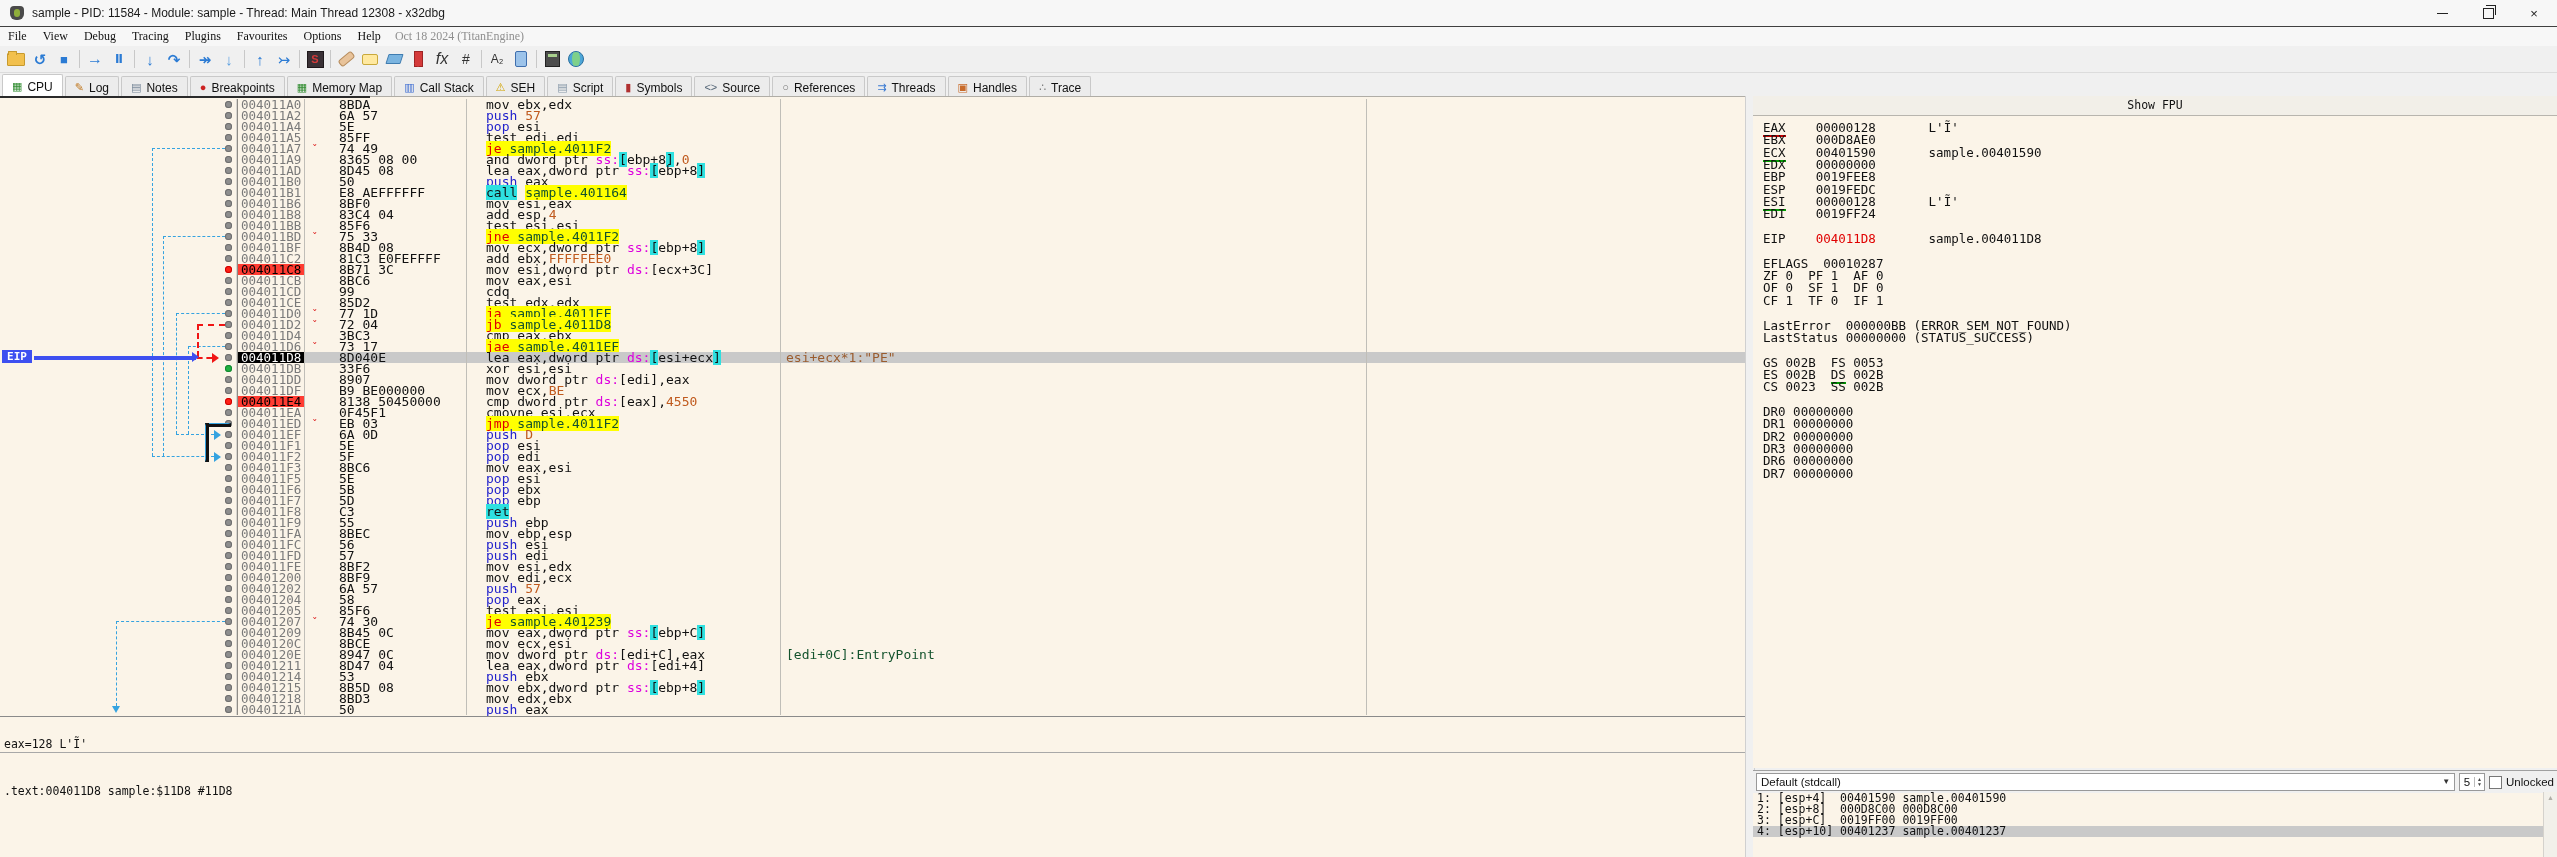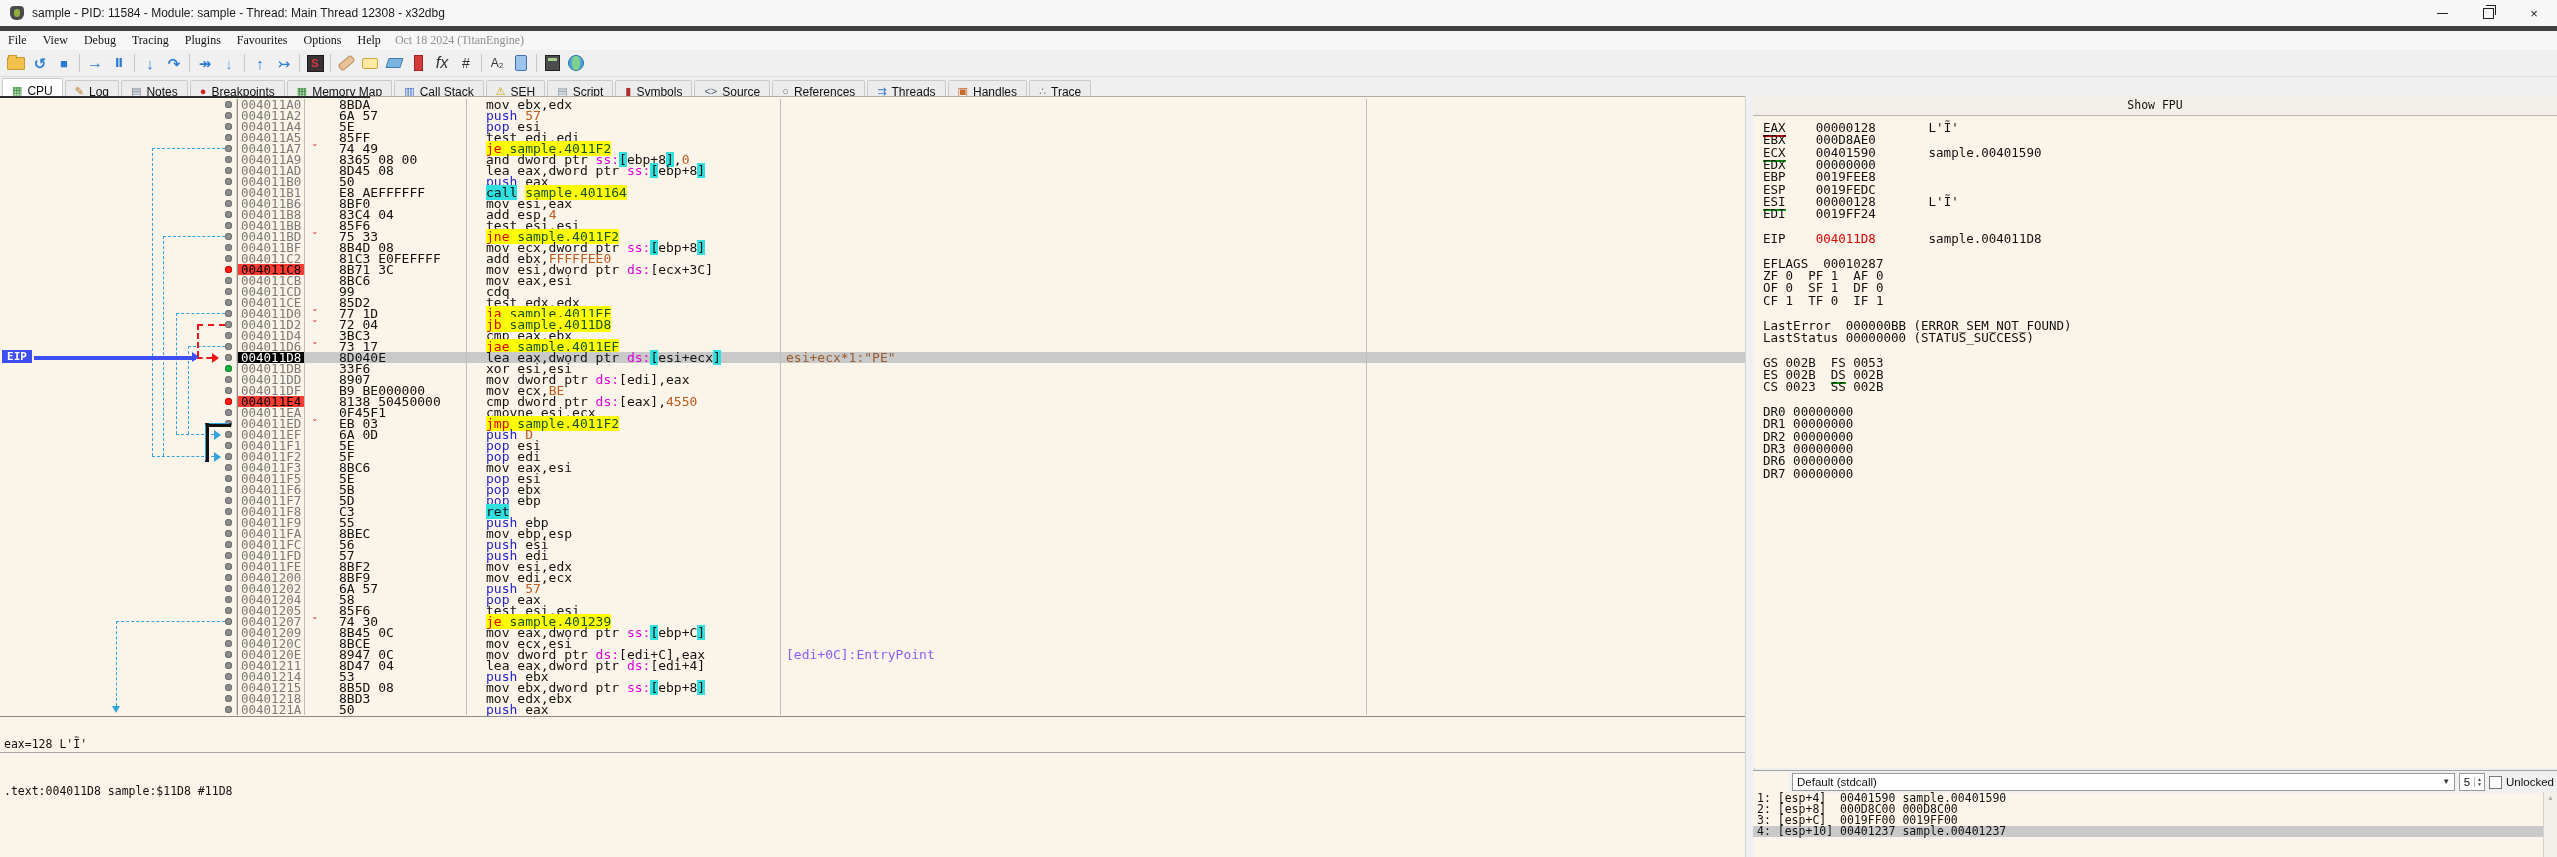--- a/index.html
+++ b/index.html
@@ -1,20 +1,20 @@
 <!DOCTYPE html>
 <html><head>
 <meta charset="utf-8">
 <style>
   html,body{margin:0;padding:0;}
   body{width:2557px;height:857px;overflow:hidden;position:relative;background:#f0f0f0;
        font-family:"Liberation Sans","DejaVu Sans",sans-serif;color:#111;}
   .mono{font-family:"DejaVu Sans Mono","Liberation Mono",monospace;}
   
-  #titlebar{height:26px;background:#f7f7f7;display:flex;align-items:center;border-bottom:5px solid #404040;}
+  #titlebar{height:26px;background:#f7f7f7;display:flex;align-items:center;border-bottom:1px solid #404040;}
   #app-icon{width:14px;height:14px;margin:0 8px 0 10px;background:#4a4a4a;border-radius:4px 4px 6px 6px;position:relative;flex:none;}
   #app-icon::after{content:"";position:absolute;left:4px;top:3px;width:6px;height:8px;background:#8fae3a;border-radius:3px;}
   #title-text{font-size:12px;color:#1a1a1a;white-space:nowrap;}
   #wincontrols{margin-left:auto;display:flex;height:100%;}
   .wbtn{width:46px;height:100%;display:flex;align-items:center;justify-content:center;font-size:13px;color:#222;}
   .wbtn .minbar{width:11px;height:0;border-top:1px solid #222;display:block;}
   .wbtn .maxbox{width:9px;height:9px;border:1px solid #222;display:block;position:relative;background:#f7f7f7;}
   .wbtn .maxbox::before{content:"";position:absolute;left:2px;top:-4px;width:9px;height:9px;border:1px solid #222;border-left:none;border-bottom:none;}
   
   #menubar{height:19px;background:#f7f7f7;display:flex;align-items:center;font-size:12px;font-family:Liberation Serif, serif;}
@@ -61,21 +61,21 @@
   .mk{display:inline-block;width:27px;padding-left:7px;color:#d22;font-size:11px;font-family:"DejaVu Sans",sans-serif;}
   .c-instr{width:294px;flex:none;border-left:1px solid #c0beb8;padding-left:19px;}
   .c-comm{width:580px;flex:none;border-left:1px solid #c0beb8;padding-left:5px;}
   .c-rest{flex:1;border-left:1px solid #c0beb8;}
   .cur .c-bytes,.cur .c-instr,.cur .c-comm,.cur .c-rest{background:#c9c9c9;}
   .a-eip{background:#000 !important;color:#fff !important;}
   .a-bp{background:#ff3c32 !important;color:#000 !important;}
   .tp{color:#111;} .tb{color:#2222cc;} .tj{color:#e00000;background:#ffff00;}
   .ty{color:#14532d;background:#ffff00;} .tc{color:#111;background:#2ee0e0;}
   .ts{color:#dd00dd;} .tn{color:#c05a1e;} .tk{color:#111;background:#2ee0e0;}
-  .ca{color:#9a5c2e;} .cl{color:#8b5cf6;}
+  .ca{color:#9a5c2e;} .cl{color:#14532d;}
   
   .vln{position:absolute;width:0;border-left:1px dashed #35a3e0;z-index:3;}
   .hln{position:absolute;height:0;border-top:1px dashed #35a3e0;z-index:3;}
   .sol{border-style:solid;}
   .red{border-color:#f01515;}
   .blu{border-color:#3d4ff0;}
   .thick{border-width:2px;}
   .ah{position:absolute;width:0;height:0;z-index:4;}
   .ah-r{border-top:5px solid transparent;border-bottom:5px solid transparent;border-left:7px solid #35a3e0;}
   .ah-r.red{border-left-color:#f01515;border-top-color:transparent;border-bottom-color:transparent;}
@@ -96,21 +96,21 @@
   
   #regs{position:absolute;left:1753px;top:96px;width:804px;height:672px;background:#fbf4e8;overflow:hidden;}
   #regs-hdr{height:19px;background:#f2efe8;border-bottom:1px solid #b8b5ae;text-align:center;font-size:11.5px;line-height:19px;}
   #reg-lines{padding:6px 0 0 10px;}
   .rline{height:12.35px;line-height:12.35px;font-size:12.5px;white-space:pre;}
   .ur{border-bottom:2px solid #c40000;}
   .ug{border-bottom:2px solid #00a000;}
   .rv-red{color:#e00000;}
   
   #stackpane{position:absolute;left:1753px;top:770px;width:804px;height:87px;background:#fbf4e8;border-top:1px solid #a0a0a0;}
-  #stack-ctrl{height:20px;background:#f0f0f0;display:flex;align-items:center;gap:4px;padding:1px 3px;margin-left:36px;}
+  #stack-ctrl{height:20px;background:#f0f0f0;display:flex;align-items:center;gap:4px;padding:1px 3px;}
   #calling-convention{flex:1;height:16px;background:#fff;border:1px solid #999;font-size:11.5px;line-height:16px;
                       padding:0 4px;display:flex;align-items:center;}
   #calling-convention .caret{margin-left:auto;font-size:8px;color:#333;}
   #stack-depth{width:24px;height:16px;background:#fff;border:1px solid #999;font-size:11.5px;display:flex;align-items:center;}
   #stack-depth .num{flex:1;text-align:center;}
   #stack-depth .spin{width:9px;display:flex;flex-direction:column;font-size:5px;line-height:5px;color:#444;border-left:1px solid #bbb;align-items:center;}
   #unlock{display:flex;align-items:center;gap:4px;font-size:11.5px;}
   #unlock .box{width:11px;height:11px;background:#fff;border:1px solid #777;}
   #stack-rows{position:relative;}
   .srow{height:11px;line-height:11px;font-size:11.5px;white-space:pre;padding-left:4px;}

